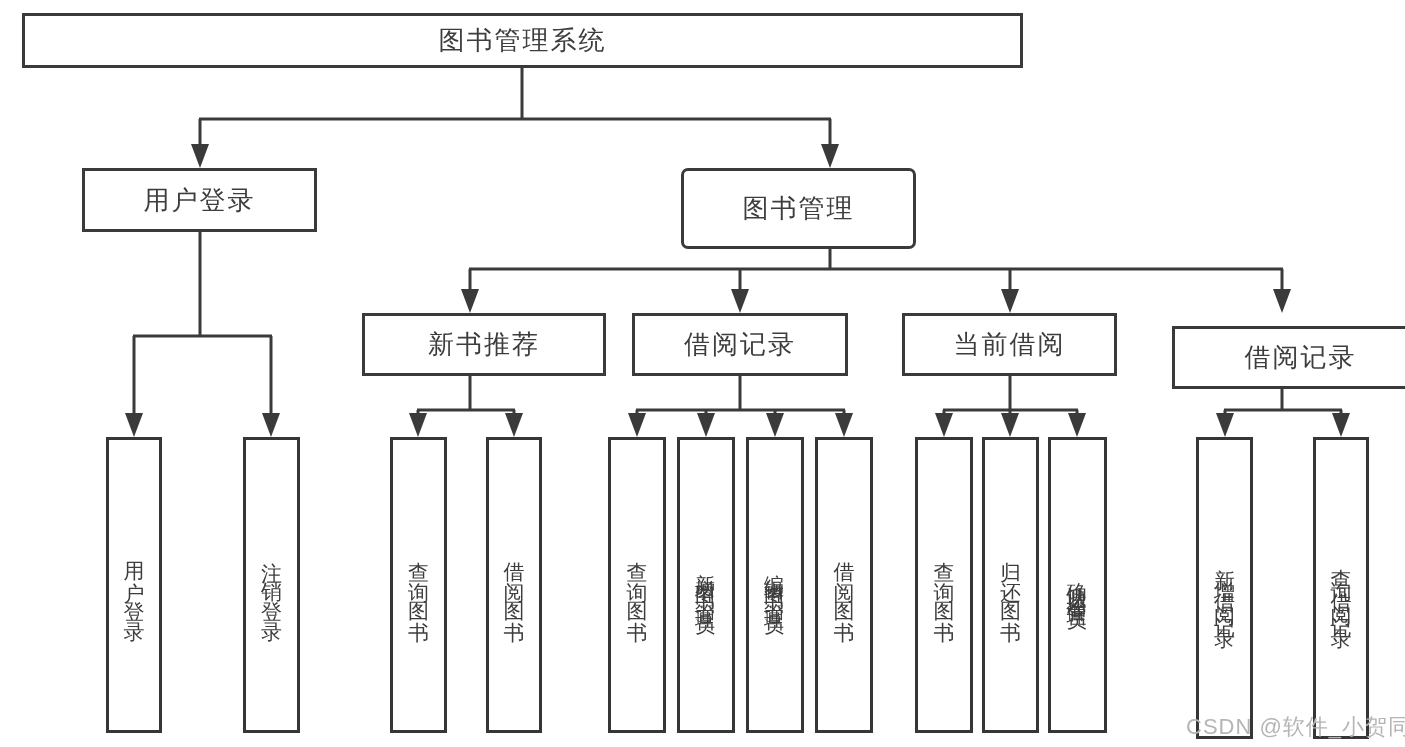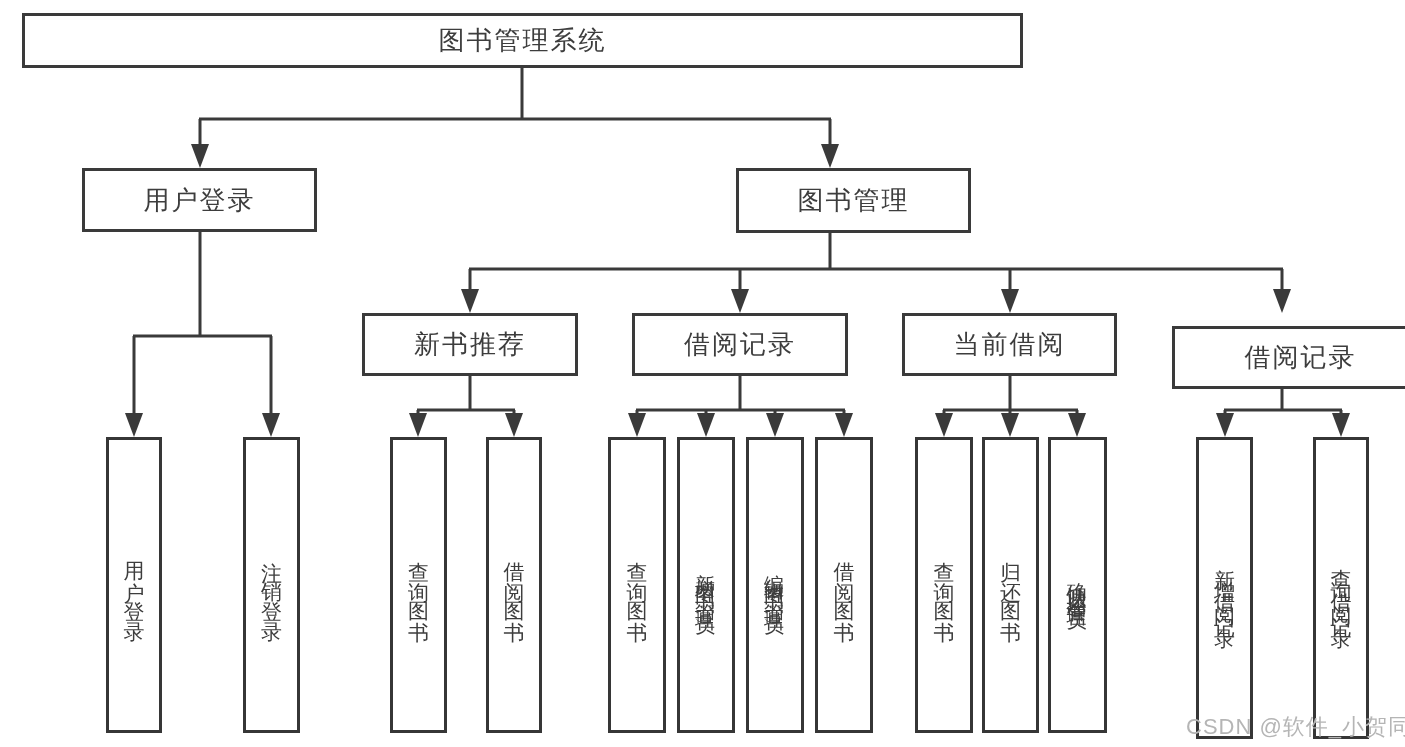--- a/index.html
+++ b/index.html
@@ -91,23 +91,23 @@
       <polygon points="1068,413 1086,413 1077,437"></polygon>
 
       <polygon points="1216,413 1234,413 1225,437"></polygon>
       <polygon points="1332,413 1350,413 1341,437"></polygon>
     </g>
   </svg>
 
   <div class="hnode" style="left:22px;top:13px;width:1001px;height:55px;">图书管理系统</div>
 
   <div class="hnode" style="left:82px;top:168px;width:235px;height:64px;">用户登录</div>
-  <div class="hnode" style="left:736px;top:168px;width:235px;height:65px;">图书管理</div>
+  <div class="hnode" style="left:681px;top:168px;width:235px;height:81px;border-radius:7px;">图书管理</div>
 
-  <div class="hnode" style="left:362px;top:313px;width:216px;height:63px;">新书推荐</div>
+  <div class="hnode" style="left:362px;top:313px;width:244px;height:63px;">新书推荐</div>
   <div class="hnode" style="left:632px;top:313px;width:216px;height:63px;">借阅记录</div>
   <div class="hnode" style="left:902px;top:313px;width:215px;height:63px;">当前借阅</div>
   <div class="hnode" style="left:1172px;top:326px;width:257px;height:63px;">借阅记录</div>
 
   <div class="vnode ls4" style="left:106px;top:437px;width:56px;height:296px;">用户登录</div>
   <div class="vnode ls4" style="left:243px;top:437px;width:57px;height:296px;">注销登录</div>
 
   <div class="vnode ls4" style="left:390px;top:437px;width:57px;height:296px;">查询图书</div>
   <div class="vnode ls4" style="left:486px;top:437px;width:56px;height:296px;">借阅图书</div>
 

